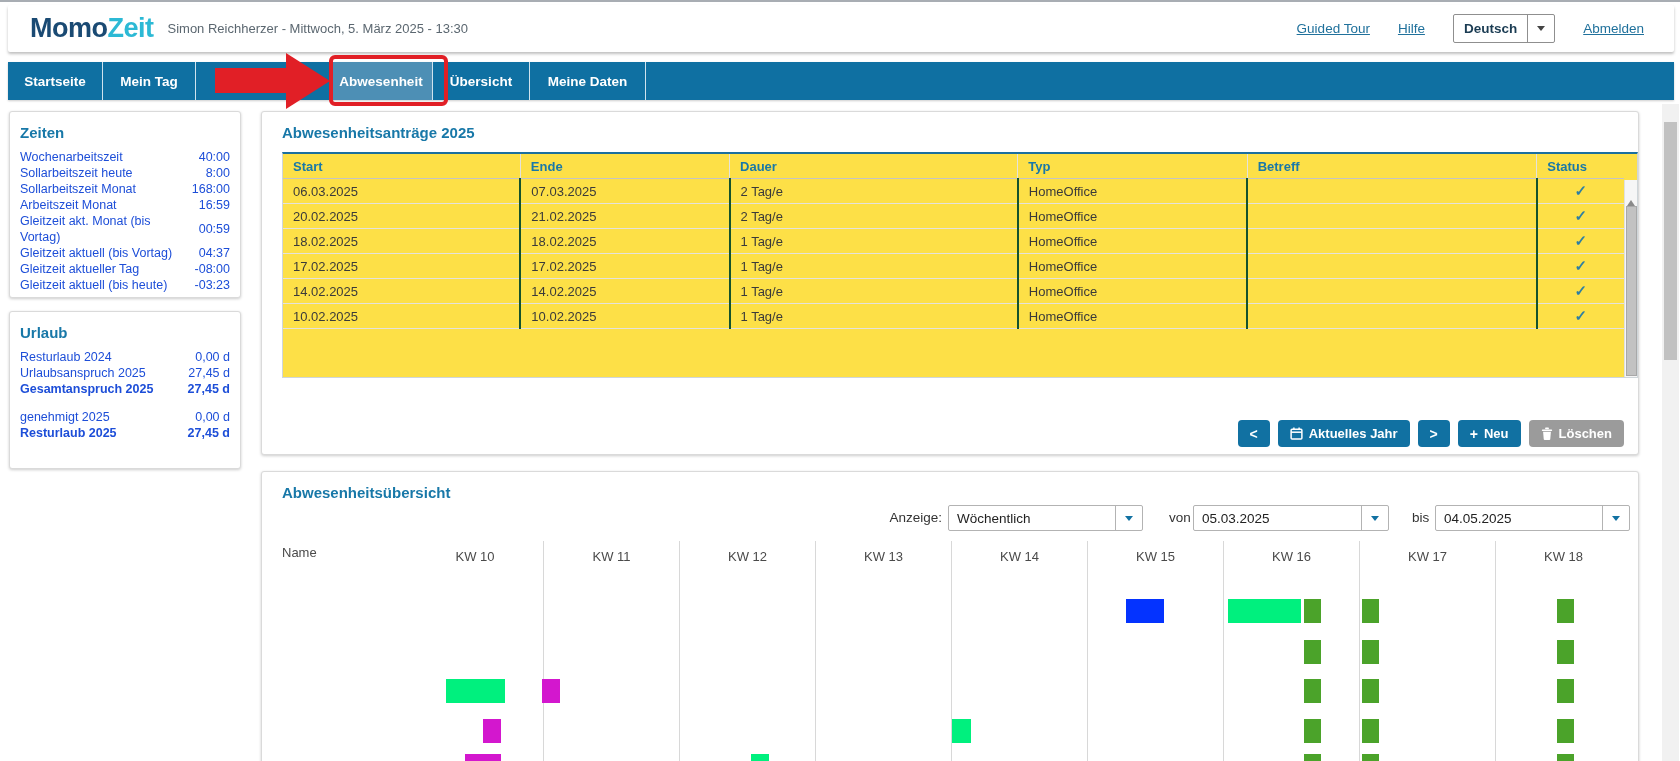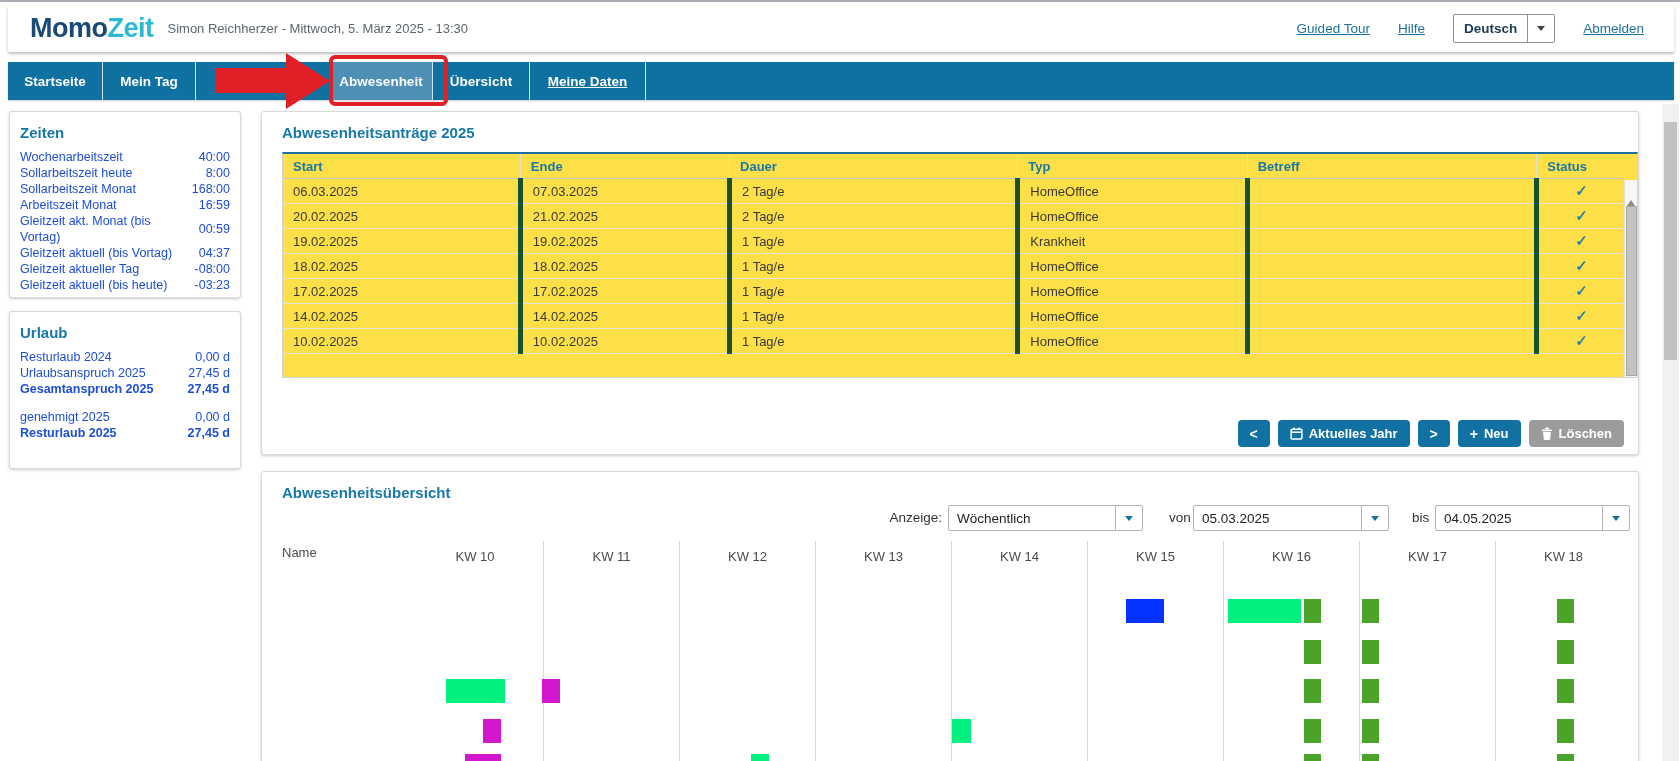--- a/index.html
+++ b/index.html
@@ -48,21 +48,21 @@
 
   .main-card{position:absolute;left:261px;top:111px;width:1378px;height:344px;background:#fff;
              border:1px solid #dadada;border-radius:3px;box-shadow:0 1px 3px rgba(0,0,0,.2);box-sizing:border-box;}
   .panel-title{position:absolute;left:20px;top:12px;color:#1878A8;font-size:15px;font-weight:bold;}
 
   .table-wrap{position:absolute;left:20px;top:40px;width:1356px;height:226px;border:1px solid #cfd6da;
               border-top:2px solid #1B6F9F;box-sizing:border-box;background:#fde047;}
   table{border-collapse:collapse;table-layout:fixed;width:1341px;font-size:13px;color:#3a3a3a;}
   th{color:#1878A8;font-weight:bold;text-align:left;height:24px;padding:0 0 0 10px;
      border-bottom:1px solid #c4c4c4;border-right:1px solid #e4e2dc;overflow:hidden;}
-  td{height:24px;padding:0 0 0 10px;border-bottom:1px solid #e4e2dc;border-right:5px solid #14532d;overflow:hidden;}
+  td{height:24px;padding:0 0 0 10px;border-bottom:1px solid #e4e2dc;border-right:2px solid #14532d;overflow:hidden;}
   th:last-child,td:last-child{border-right:none;}
   td.status{text-align:center;padding:0;}
   .check{color:#2E7FA2;font-size:15px;font-weight:bold;}
   .vscroll{position:absolute;right:0;top:26px;bottom:0;width:13px;background:#f6f6f6;border-left:1px solid #e0e0e0;box-sizing:border-box;}
   .tri-up{width:0;height:0;border-left:4px solid transparent;border-right:4px solid transparent;border-bottom:6px solid #8a8a8a;}
   .vscroll .btn-up{position:absolute;top:3px;left:2px;cursor:pointer;}
   .vscroll .thumb{position:absolute;left:1px;top:26px;width:9px;height:168px;background:#c2c2c2;border:1px solid #a8a8a8;cursor:pointer;}
 
   .btn-bar{position:absolute;right:14px;top:308px;display:flex;gap:8px;align-items:center;}
   .btn{display:inline-flex;align-items:center;justify-content:center;height:27px;border-radius:4px;
@@ -116,21 +116,21 @@
     </div>
   </div>
 
   <div class="navbar">
     <div id="nav-tabs" style="display:flex;height:100%;align-items:center;">
         <div class="tab" style="width: 95px;">Startseite</div>
         <div class="tab" style="width: 93px;">Mein Tag</div>
         <div class="tab-spacer" style="width: 134px;"></div>
         <div class="tab active" style="width: 103px;">Abwesenheit</div>
         <div class="tab" style="width: 97px;">Übersicht</div>
-        <div class="tab" style="width: 116px; text-decoration: underline;">Meine Daten</div>
+        <div class="tab" style="width: 116px;">Meine Daten</div>
       </div>
   </div>
   <div class="arrow-shaft"></div>
   <div class="arrow-head"></div>
   <div class="red-box"></div>
 
   <div class="side-card" id="zeiten-card">
     <div class="card-title">Zeiten</div>
     <div id="zeiten-rows">
         <div class="stat-row">
@@ -223,28 +223,20 @@
               <td>2 Tag/e</td>
               <td>HomeOffice</td>
               <td></td>
               <td class="status"><span class="check">✓</span></td>
             </tr>
             <tr>
               <td>20.02.2025</td>
               <td>21.02.2025</td>
               <td>2 Tag/e</td>
               <td>HomeOffice</td>
-              <td></td>
-              <td class="status"><span class="check">✓</span></td>
-            </tr>
-            <tr>
-              <td>19.02.2025</td>
-              <td>19.02.2025</td>
-              <td>1 Tag/e</td>
-              <td>Krankheit</td>
               <td></td>
               <td class="status"><span class="check">✓</span></td>
             </tr>
             <tr>
               <td>18.02.2025</td>
               <td>18.02.2025</td>
               <td>1 Tag/e</td>
               <td>HomeOffice</td>
               <td></td>
               <td class="status"><span class="check">✓</span></td>

